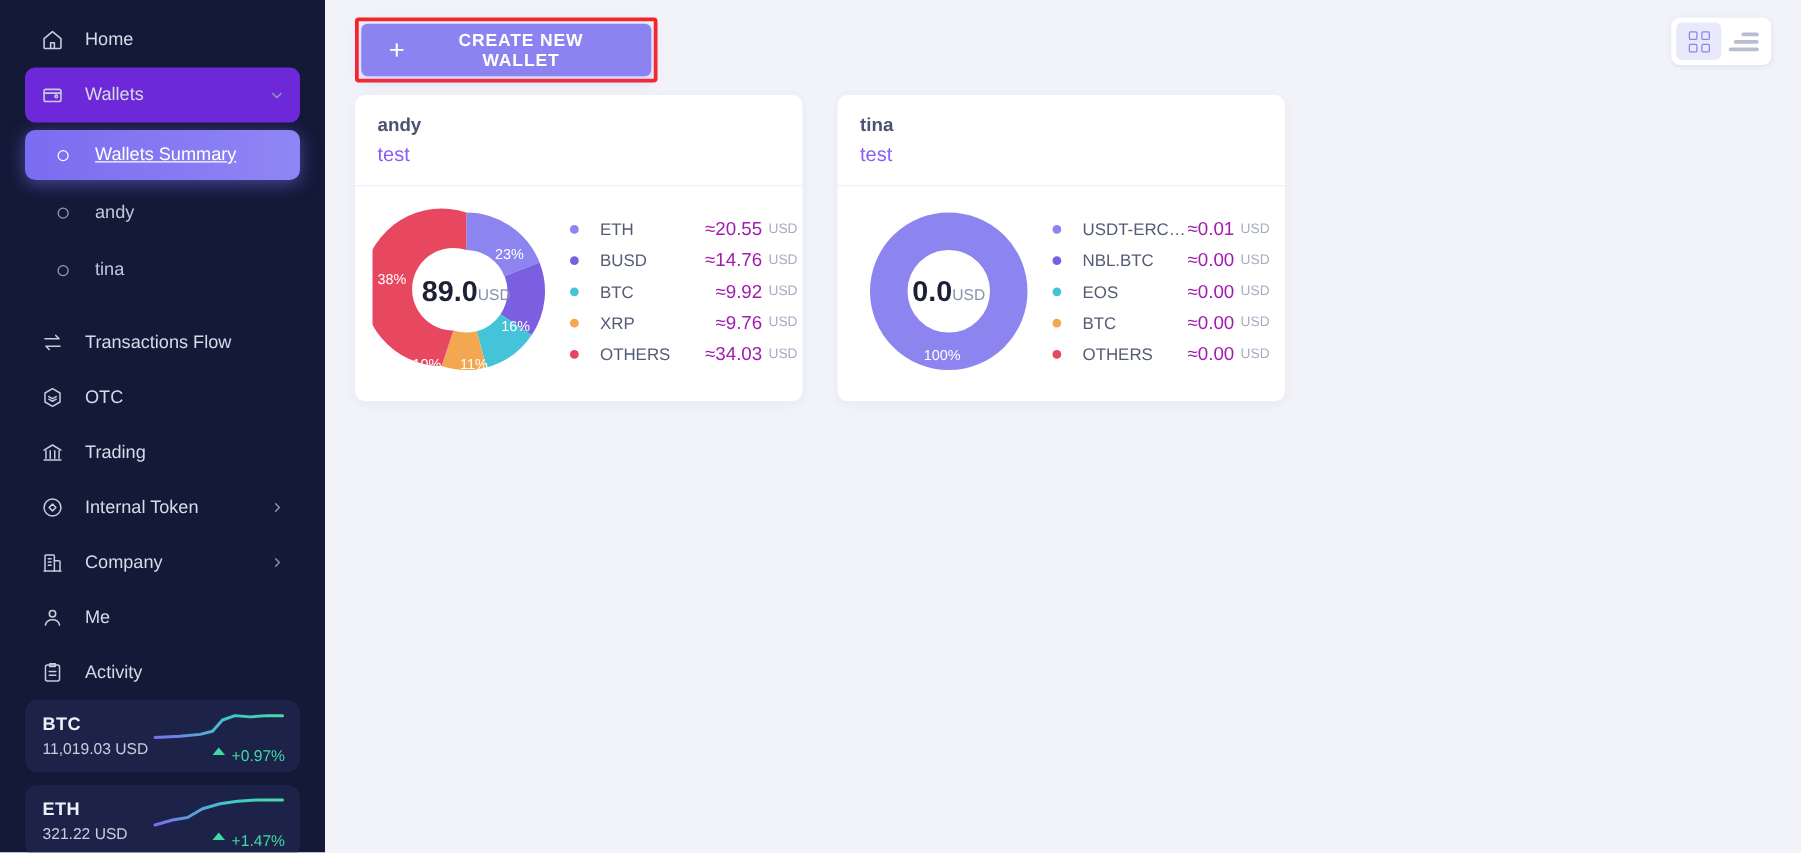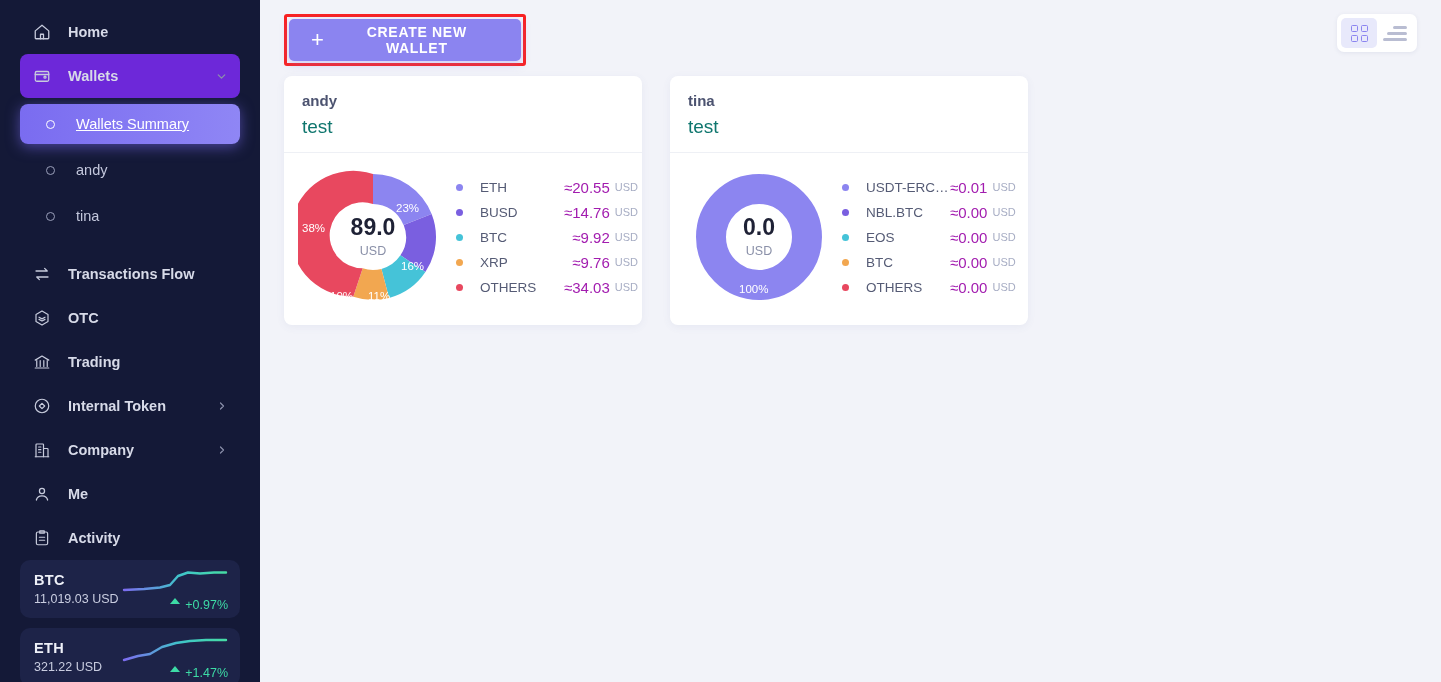--- a/index.html
+++ b/index.html
@@ -24,21 +24,20 @@
   .nav-item {
     display: flex; align-items: center;
     height: 44px;
     margin: 0 20px;
     padding: 0 12px;
     border-radius: 8px;
     color: #d7dae8;
     font-size: 14.5px;
     cursor: pointer;
     position: relative;
-    font-weight: bold;
   }
   .nav-item .ico {
     width: 20px; height: 20px; flex: 0 0 20px;
     margin-right: 16px;
     display: flex; align-items: center; justify-content: center;
     color: #c8ccdd;
   }
   .nav-item .lbl { flex: 1 1 auto; white-space: nowrap; }
   .nav-item .chev { color: #8b90ab; display: flex; align-items: center; }
   .nav-item.expanded { background: #6d28d9; }
@@ -174,26 +173,26 @@
   .cards { display: flex; gap: 28px; padding: 4px 24px; }
   .wcard {
     width: 358px;
     background: #ffffff;
     border-radius: 8px;
     box-shadow: 0 2px 8px rgba(90,100,150,.07);
     overflow: hidden;
   }
   .wcard-head { padding: 16px 18px 14px 18px; border-bottom: 1px solid #eef0f5; }
   .wcard-title { font-size: 15px; color: #4c5370; font-weight: bold; }
-  .wcard-sub { font-size: 19px; color: #0f766e; margin-top: 7px; }
+  .wcard-sub { font-size: 16px; color: #8b5cf6; margin-top: 7px; }
   .wcard-body { display: flex; align-items: center; padding: 14px 14px 18px 14px; }
   .donut-wrap { position: relative; width: 150px; height: 140px; flex: 0 0 150px; }
   .donut-center {
     position: absolute; left: 0; top: 0; width: 150px; height: 140px;
-    display: flex; flex-direction: column; align-items: center; justify-content: center;
+    display: flex; flex-direction: row; align-items: center; justify-content: center;
     pointer-events: none;
   }
   .donut-val { font-size: 23px; font-weight: bold; color: #1e2135; line-height: 1; }
   .donut-cur { font-size: 12.5px; color: #8a90a8; margin-top: 5px; }
   .legend { flex: 1 1 auto; padding-left: 8px; }
   .leg-row { display: flex; align-items: center; height: 25px; }
   .leg-dot { width: 7px; height: 7px; border-radius: 50%; flex: 0 0 7px; margin-right: 17px; }
   .leg-name {
     font-size: 13.5px; color: #555b75;
     flex: 0 0 84px;

